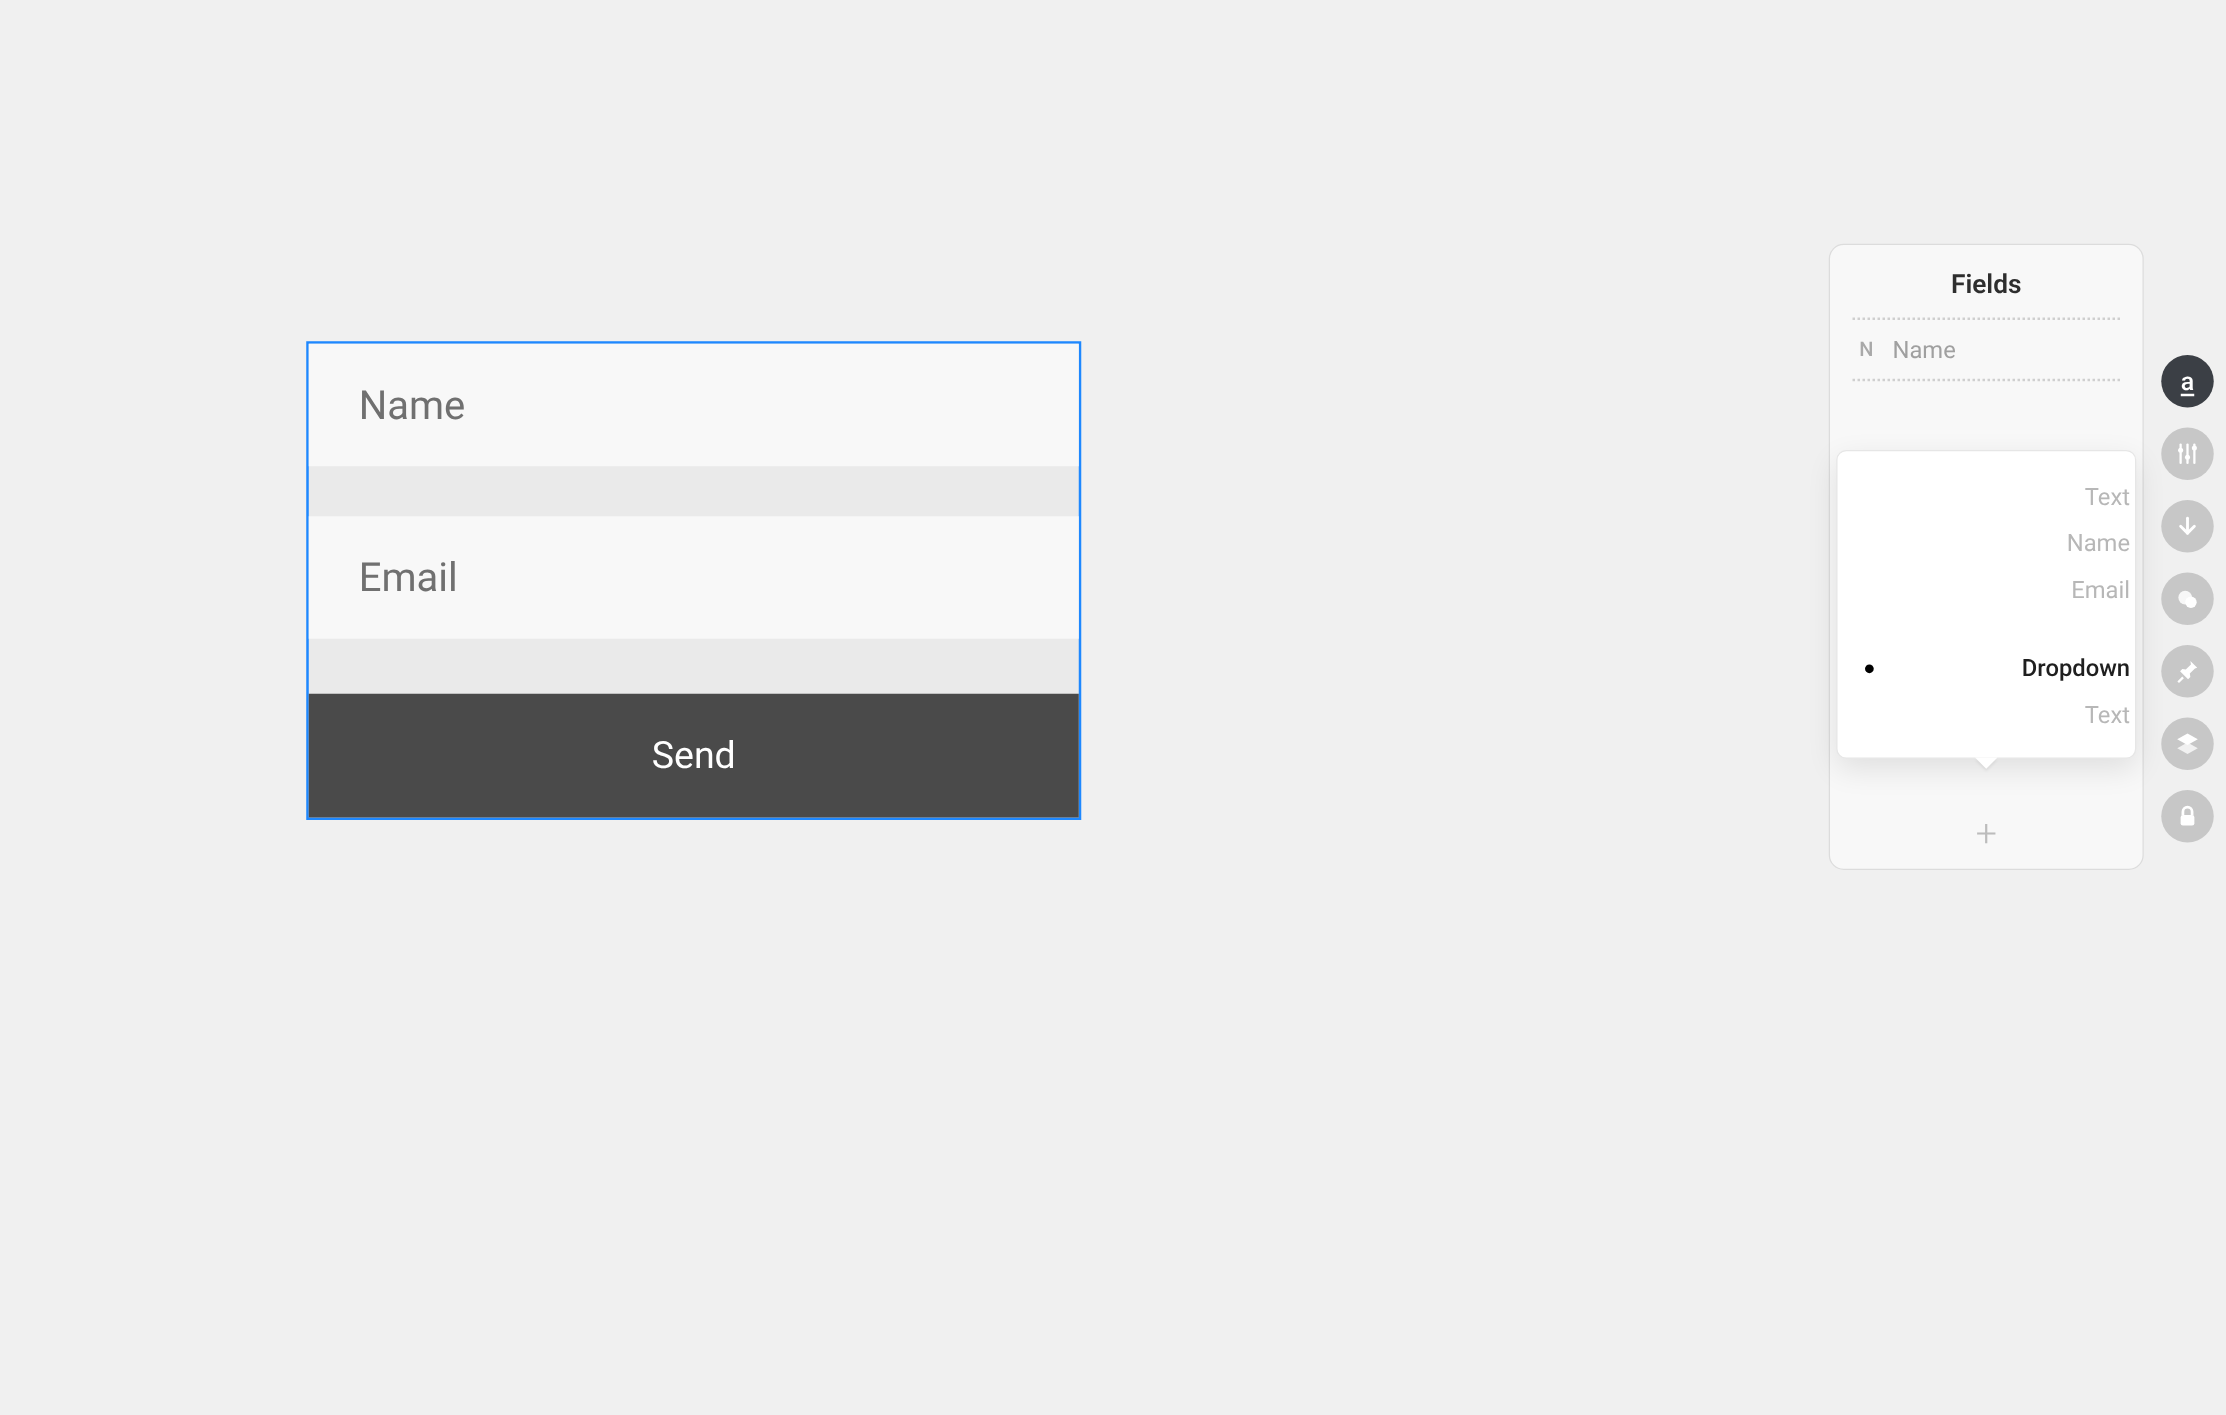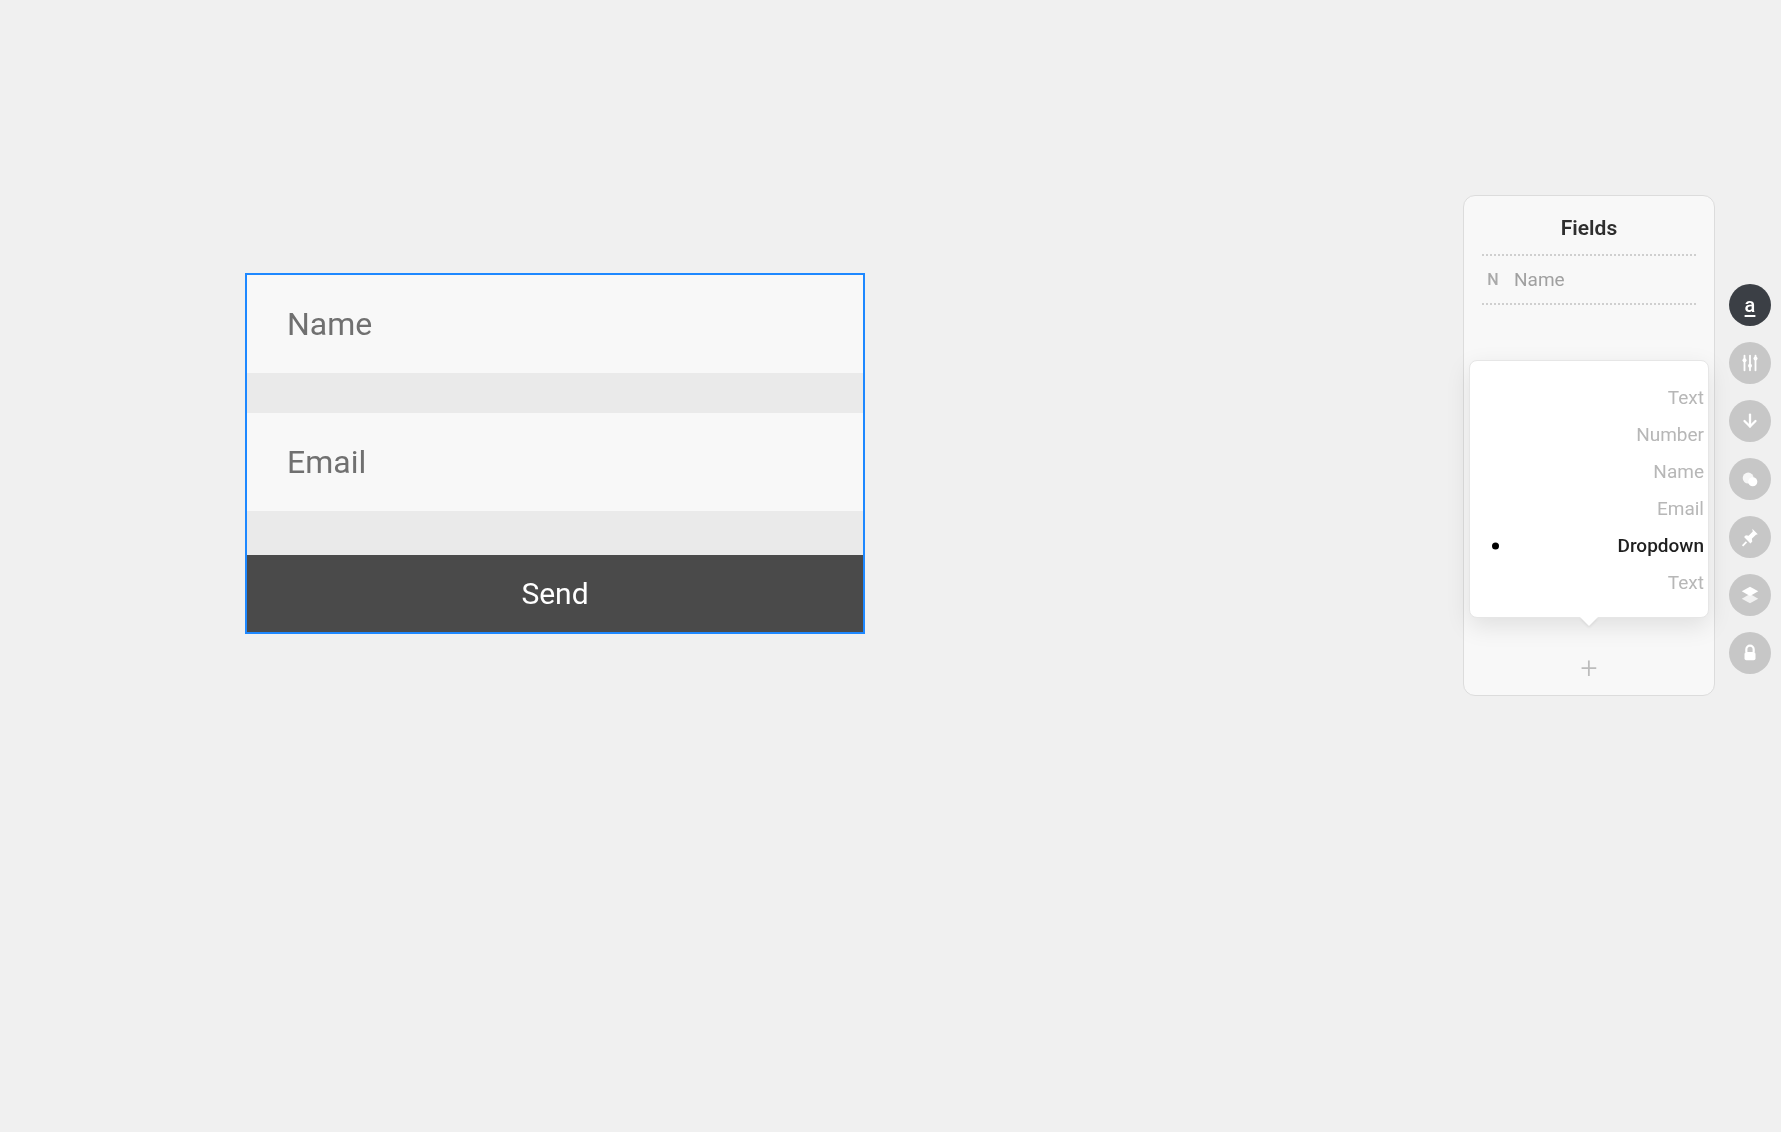--- a/index.html
+++ b/index.html
@@ -31,21 +31,21 @@
     font-size: 32px;
     color: #707070;
     font-weight: 400;
   }
   .form-submit {
     margin-top: 44px;
     background: #4a4a4a;
     color: #fff;
     text-align: center;
     font-size: 30px;
-    padding: 21px 0;
+    padding: 32px 0;
     font-weight: 400;
     cursor: pointer;
   }
 
   
   .fields-panel {
     position: absolute;
     right: 66px;
     top: 195px;
     width: 252px;
@@ -124,20 +124,21 @@
     text-align: right;
     font-size: 19px;
     color: #b7b7b7;
     padding: 7px 0;
     cursor: pointer;
     font-weight: 400;
   }
   .type-item.selected {
     color: #1f1f1f;
     font-weight: 500;
+    margin-top: 26px;
   }
   .type-item .bullet {
     position: absolute;
     left: 18px;
     top: 50%;
     transform: translateY(-50%);
     width: 7px; height: 7px;
     background: #000;
     border-radius: 50%;
     display: none;
@@ -198,21 +199,20 @@
   <hr class="dotted-sep">
   <div style="height:340px"></div>
   <div class="add-field-btn">
     <span>+</span>
   </div>
 </div>
 
 <div class="type-popover">
 
 <div class="type-item"><span>Text</span></div>
-    <div class="type-item"><span>Number</span></div>
     <div class="type-item"><span>Name</span></div>
     <div class="type-item"><span>Email</span></div>
     <div class="type-item selected"><span class="bullet"></span><span>Dropdown</span></div>
     <div class="type-item"><span>Text</span></div>
   </div>
 
 <div class="tool-rail">
     <div class="rail-btn active">
       <span class="rail-text">a</span>
     </div>

